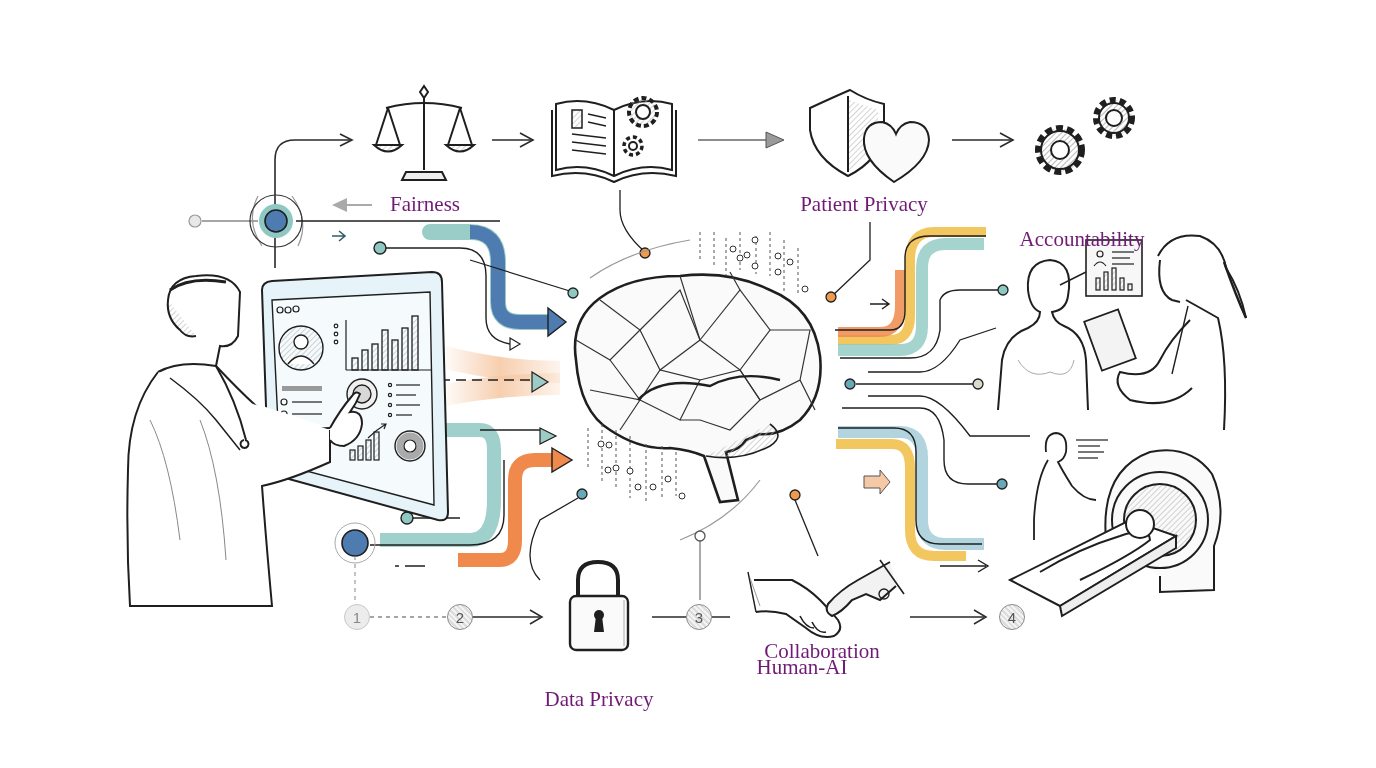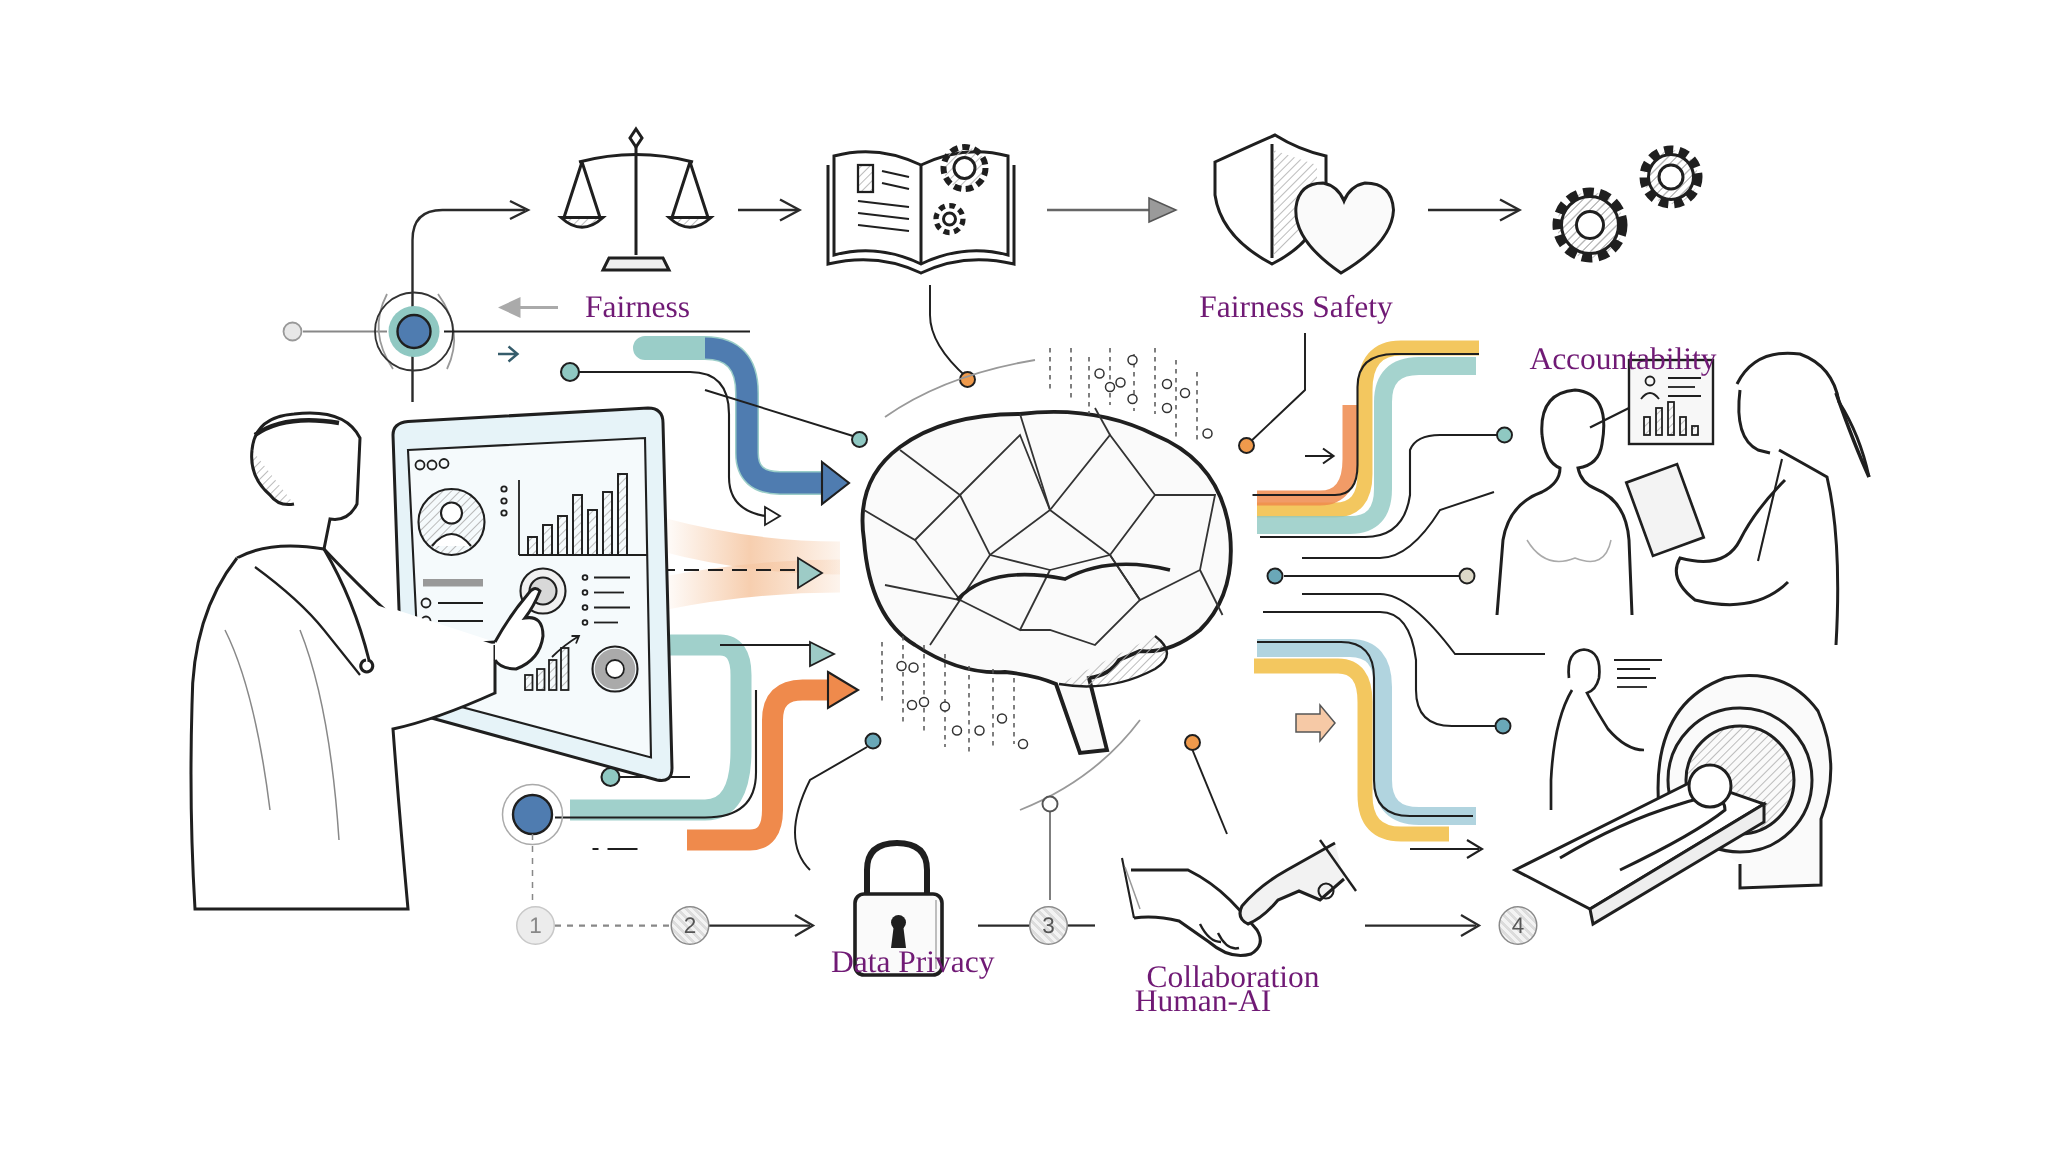--- a/index.html
+++ b/index.html
@@ -375,22 +375,22 @@
     <path d="M748 572 L756 612" stroke-width="1.4"></path>
     <path d="M750 578 L760 606" stroke="#999" stroke-width="1"></path>
     <path d="M890 562 L858 580 Q840 590 828 604 Q824 612 832 616 Q842 612 852 600 L866 594 L880 600 L896 586" fill="#f2f2f2"></path>
     <path d="M880 560 L904 594" stroke-width="1.6"></path>
     <circle cx="884" cy="594" r="5" stroke-width="1.4"></circle>
     <path d="M812 622 Q818 634 826 632 M800 616 Q806 628 814 628" stroke-width="1.6"></path>
   </g>
 </svg>
 
 <div class="label" style="left:380px; top:193px; width:90px;">Fairness</div>
-<div class="label" style="left:790px; top:193px; width:148px;">Fairness Safety</div>
+<div class="label" style="left:790px; top:193px; width:148px;">Patient Privacy</div>
 <div class="label" style="left:1010px; top:193px; width:144px;margin-top:35px;">Accountability</div>
-<div class="label" style="left:535px; top:630px; width:128px;text-align:right;">Data Privacy</div>
+<div class="label" style="left:535px; top:688px; width:128px;">Data Privacy</div>
 <div class="label" style="left:742px; top:656px; width:120px;">Human-AI</div>
 <div class="label" style="left:752px; top:640px; width:140px;">Collaboration</div>
 
 <div class="step first" style="left:344px; top:604px;">1</div>
 <div class="step" style="left:447px; top:604px;">2</div>
 <div class="step" style="left:686px; top:604px;">3</div>
 <div class="step" style="left:999px; top:604px;">4</div>
 
 </body></html>

